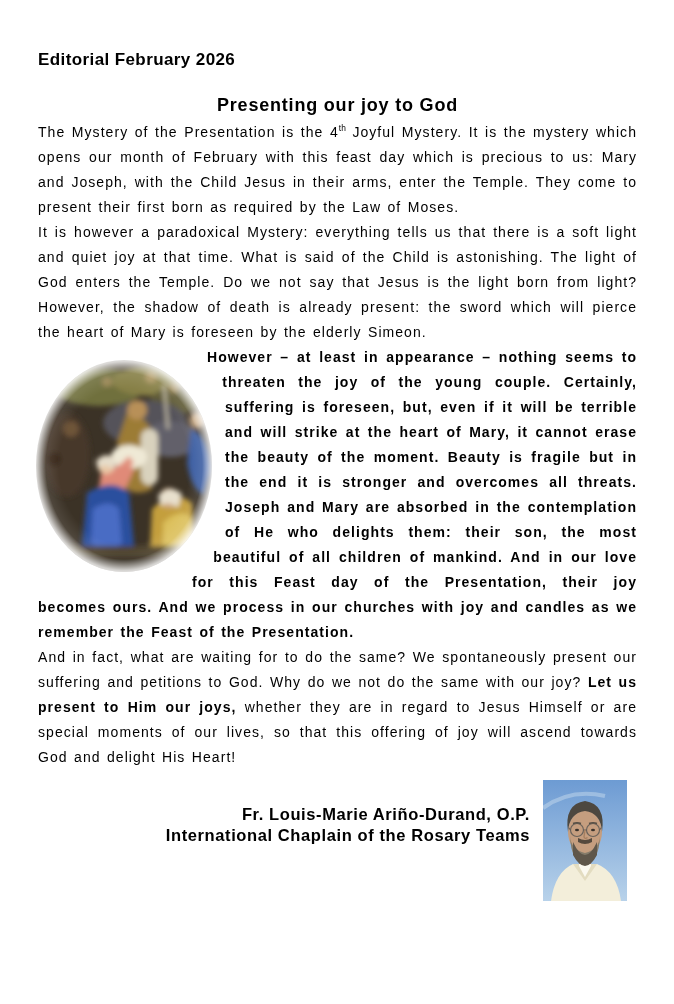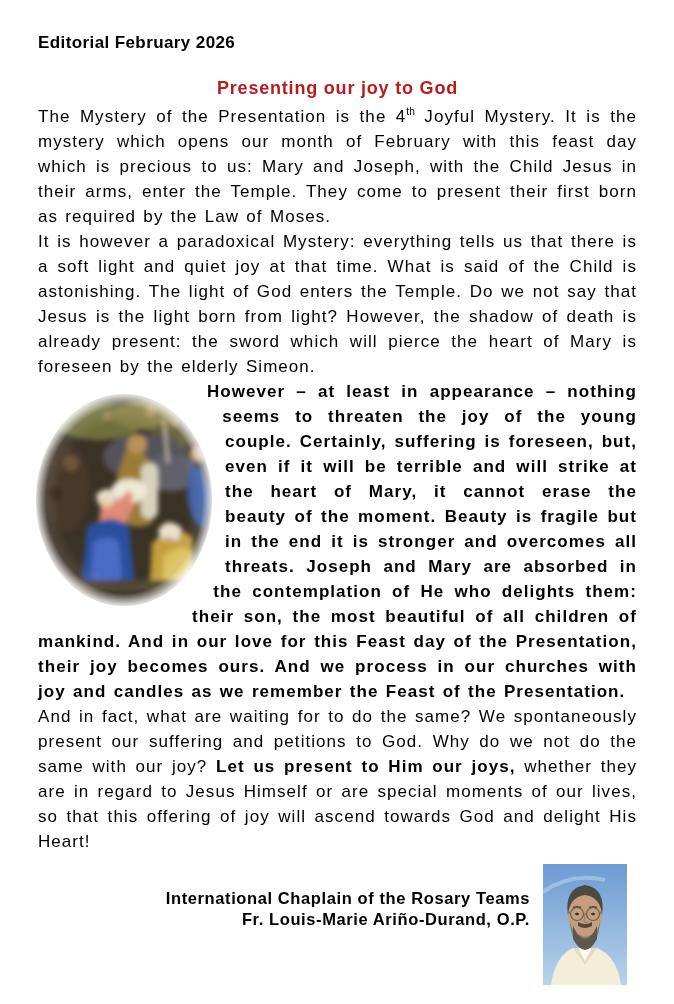--- a/index.html
+++ b/index.html
@@ -1,44 +1,44 @@
 <!DOCTYPE html>
 <html><head>
 <meta charset="utf-8">
 <style>
   html, body { margin: 0; padding: 0; background: #ffffff; }
   .page {
     position: relative;
     width: 674px;
     height: 1004px;
     box-sizing: border-box;
-    padding: 0 37px 0 38px;
+    padding: 17px 37px 0 38px;
     background: #ffffff;
     overflow: hidden;
     font-family: "Liberation Sans", sans-serif;
     color: #000000;
   }
   .header-label {
     padding-top: 33px;
     font-size: 17px;
     font-weight: bold;
     letter-spacing: 0.4px;
   }
   .title {
     margin: 25px 0 0 0;
     text-align: center;
     font-size: 18px;
     font-weight: bold;
     letter-spacing: 0.8px;
-    color: #b91c1c;
+    color: #000000;
   }
   p.body-text {
     margin: 0;
     text-align: justify;
-    font-size: 17px;
+    font-size: 14px;
     line-height: 25px;
     letter-spacing: 1.05px;
     word-spacing: 1.5px;
   }
   p.body-text sup { font-size: 0.6em; letter-spacing: 0; }
   .p1 { margin-top: 20px; }
   .p2 { margin-top: 8px; }
   .p3 { margin-top: 10px; font-weight: bold; }
   .p4 { margin-top: 14px; }
   .oval-img {
@@ -142,22 +142,22 @@
       <ellipse cx="91" cy="109" rx="93" ry="111" fill="url(#fade)"></ellipse>
     </svg>
   </div>
 
   <p class="body-text p3">However – at least in appearance – nothing seems to threaten the joy of the young couple. Certainly, suffering is foreseen, but, even if it will be terrible and will strike at the heart of Mary, it cannot erase the beauty of the moment. Beauty is fragile but in the end it is stronger and overcomes all threats. Joseph and Mary are absorbed in the contemplation of He who delights them: their son, the most beautiful of all children of mankind. And in our love for this Feast day of the Presentation, their joy becomes ours. And we process in our churches with joy and candles as we remember the Feast of the Presentation.</p>
 
   <p class="body-text p4"><span>And in fact, what are waiting for to do the same? We spontaneously present our suffering and petitions to God. Why do we not do the same with our joy? </span><strong>Let us present to Him our joys,</strong><span> whether they are in regard to Jesus Himself or are special moments of our lives, so that this offering of joy will ascend towards God and delight His Heart!</span></p>
 
   <div class="signature-row">
     <div class="signature">
+      <div>Fr. Louis-Marie Ariño-Durand, O.P.</div>
       <div>International Chaplain of the Rosary Teams</div>
-      <div>Fr. Louis-Marie Ariño-Durand, O.P.</div>
     </div>
     <div class="portrait">
       <svg viewBox="0 0 84 121" width="84" height="121" aria-hidden="true">
         <defs>
           <linearGradient id="sky" x1="0" y1="0" x2="0" y2="1">
             <stop offset="0" stop-color="#6d9bd3"></stop>
             <stop offset="1" stop-color="#b8d2ea"></stop>
           </linearGradient>
         </defs>
         <rect width="84" height="121" fill="url(#sky)"></rect>

